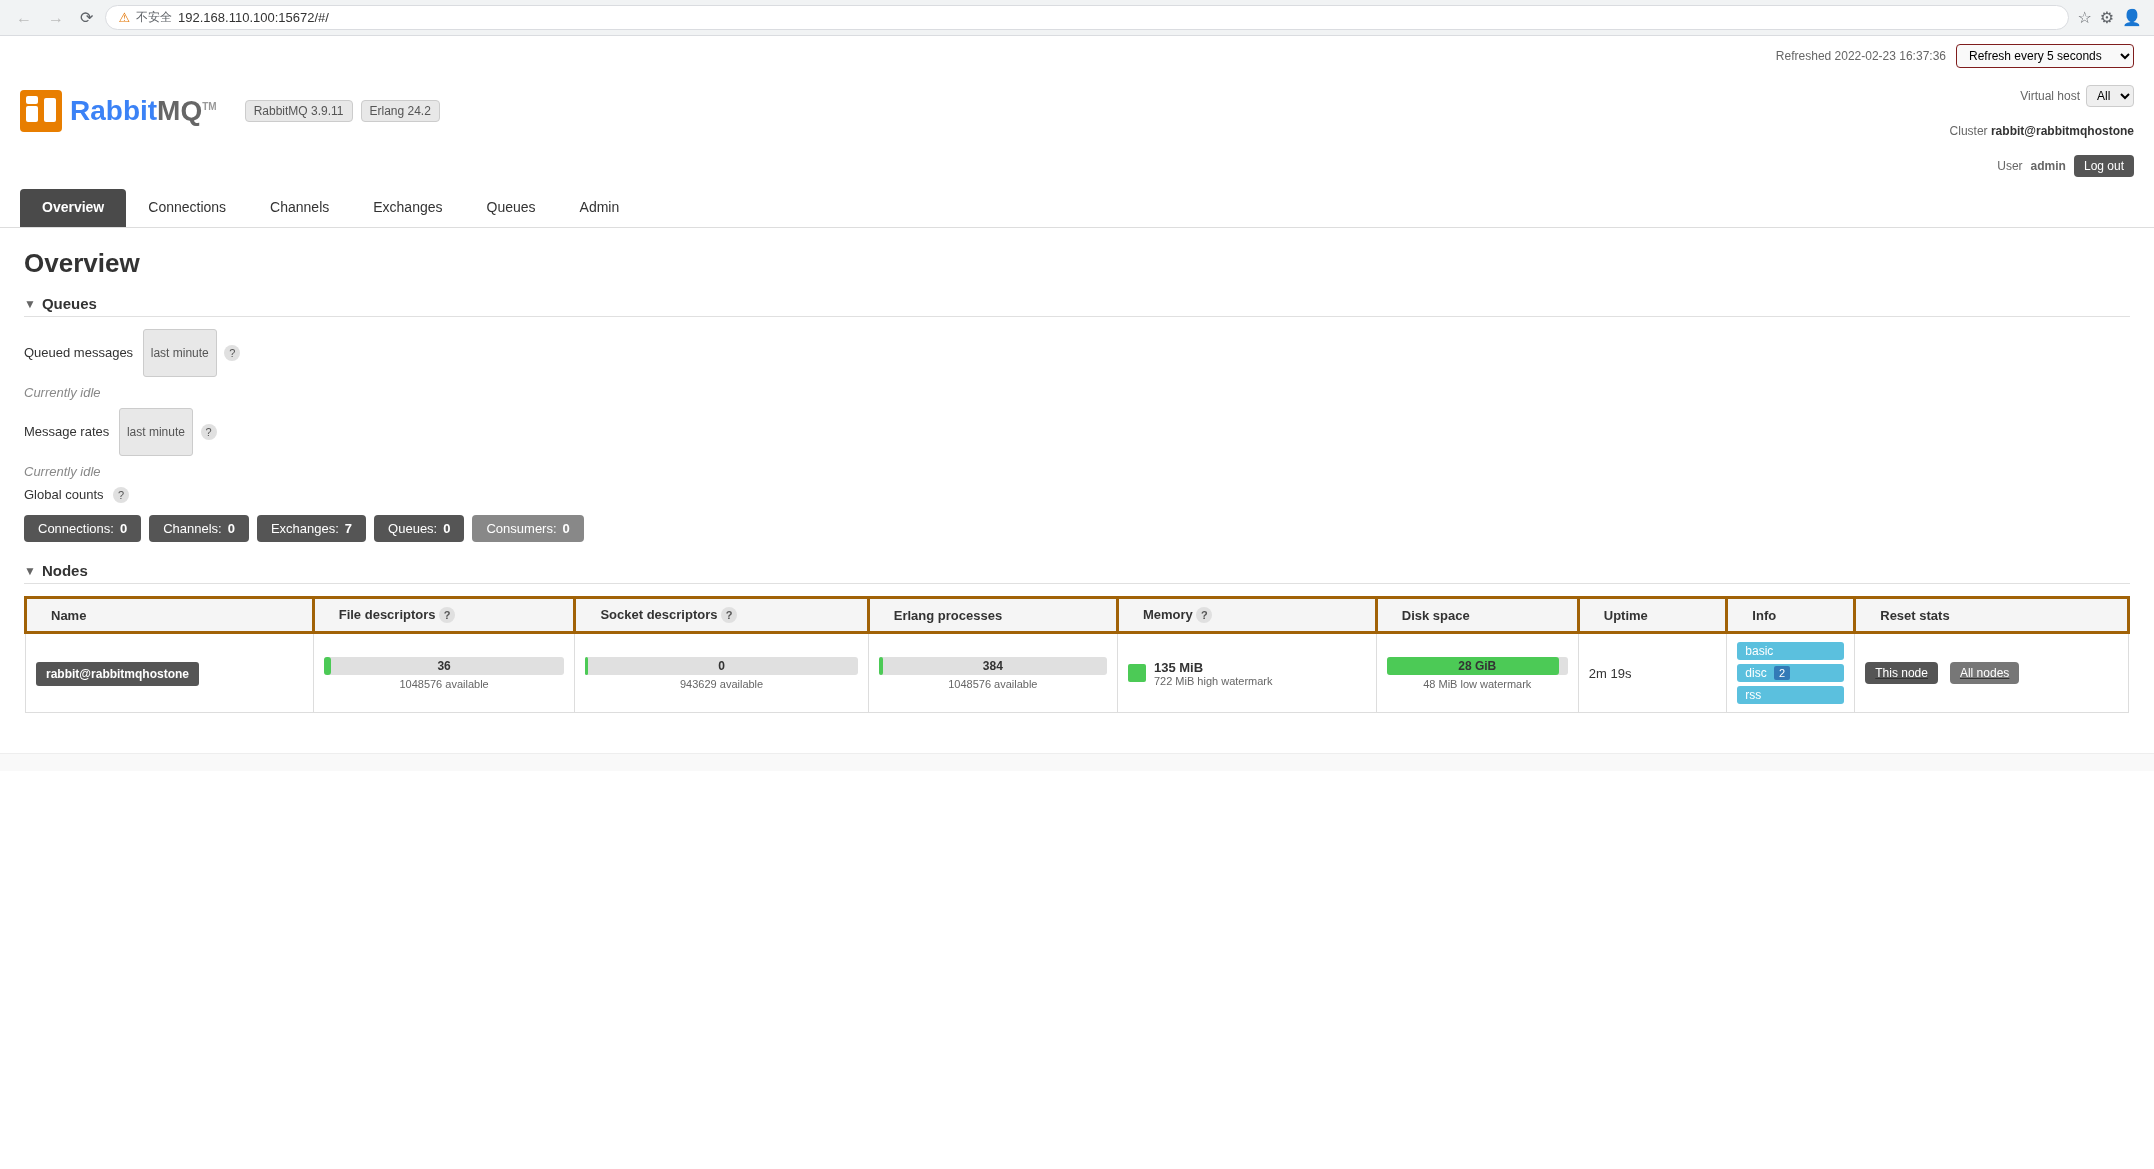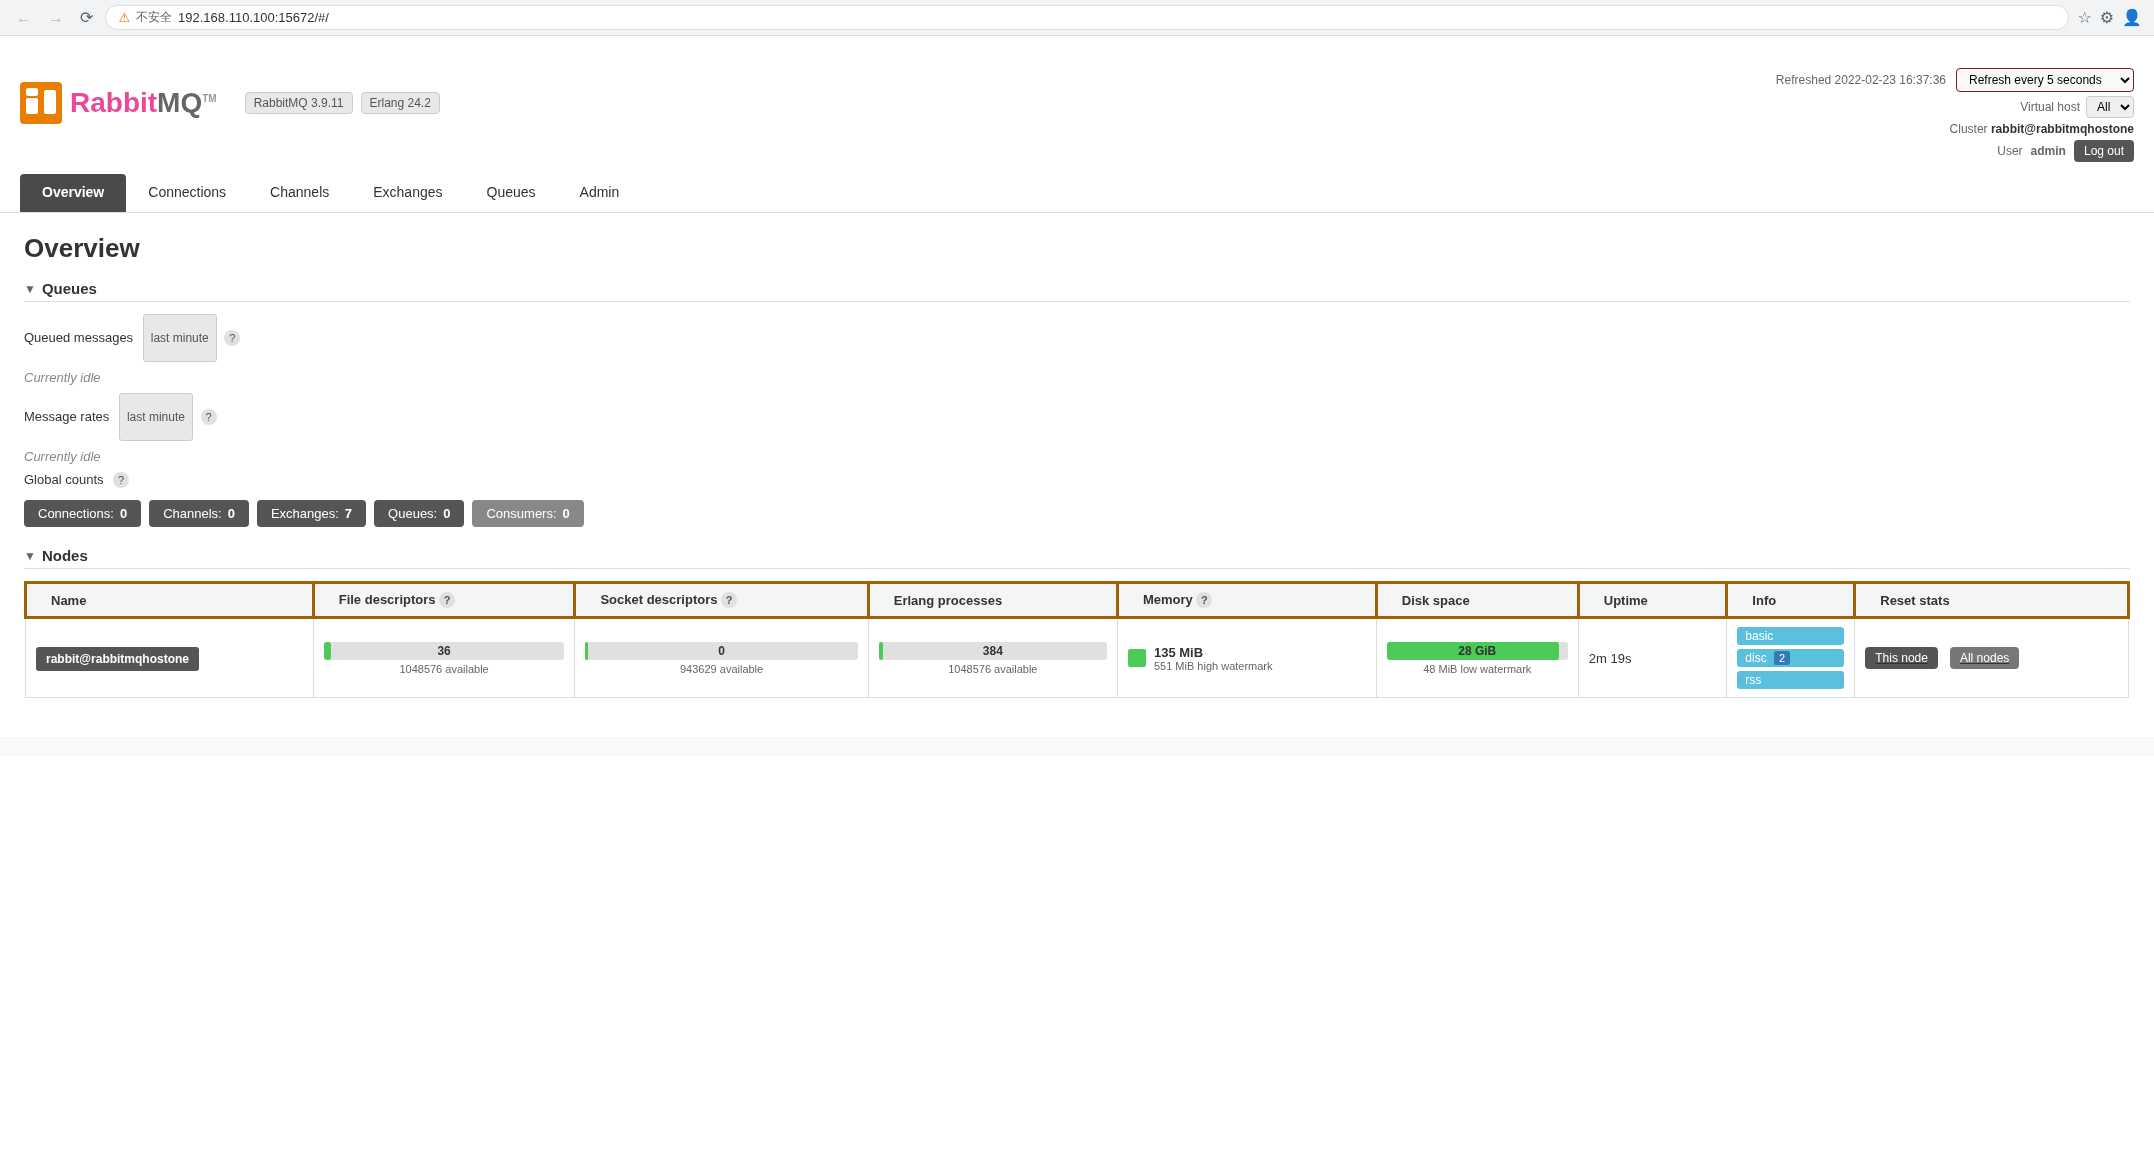--- a/index.html
+++ b/index.html
@@ -66,22 +66,21 @@
       border: 1px solid #ccc;
       border-radius: 4px;
       padding: 3px 8px;
       font-size: 12px;
       color: #555;
     }
     .header-right {
       display: flex;
       flex-direction: column;
       align-items: flex-end;
-      gap: 4px;
-      margin-top: 24px;
+      gap: 17px;
     }
     .refresh-row {
       display: flex;
       align-items: center;
       gap: 10px;
       font-size: 12px;
       color: #666;
     }
     .refresh-select {
       border: 1px solid #7f1d1d;
@@ -406,21 +405,21 @@
       <div class="logo">
 
         <svg class="logo-icon" viewBox="0 0 42 42" xmlns="http://www.w3.org/2000/svg">
           <rect width="42" height="42" rx="4" fill="#e87e00"></rect>
           <rect x="6" y="16" width="12" height="16" rx="2" fill="white"></rect>
           <rect x="24" y="8" width="12" height="24" rx="2" fill="white"></rect>
           <rect x="6" y="6" width="12" height="8" rx="2" fill="white"></rect>
         </svg>
         <div>
           <span style="font-size:28px;font-weight:bold;">
-            <span style="color:#ec4899;">Rabbit</span><span style="color:#666;">MQ</span><sup style="font-size:10px;color:#999;">TM</sup>
+            <span style="color:#3b82f6;">Rabbit</span><span style="color:#666;">MQ</span><sup style="font-size:10px;color:#999;">TM</sup>
           </span>
         </div>
       </div>
       <div class="version-badges">
         <span class="version-badge">RabbitMQ 3.9.11</span>
         <span class="version-badge">Erlang 24.2</span>
       </div>
     </div>
 
     <div class="header-right">
@@ -548,21 +547,21 @@
               <span class="bar-text">384</span>
             </div>
             <div class="bar-subtext">1048576 available</div>
           </td>
 
           <td>
             <div class="memory-cell">
               <div class="mem-indicator"></div>
               <div class="mem-info">
                 <div class="mem-value">135 MiB</div>
-                <div class="mem-sub">551 MiB high watermark</div>
+                <div class="mem-sub">722 MiB high watermark</div>
               </div>
             </div>
           </td>
 
           <td class="bar-cell disk-cell">
             <div class="bar-container">
               <div class="bar-fill" style="width:95%"></div>
               <span class="bar-text">28 GiB</span>
             </div>
             <div class="bar-subtext">48 MiB low watermark</div>

